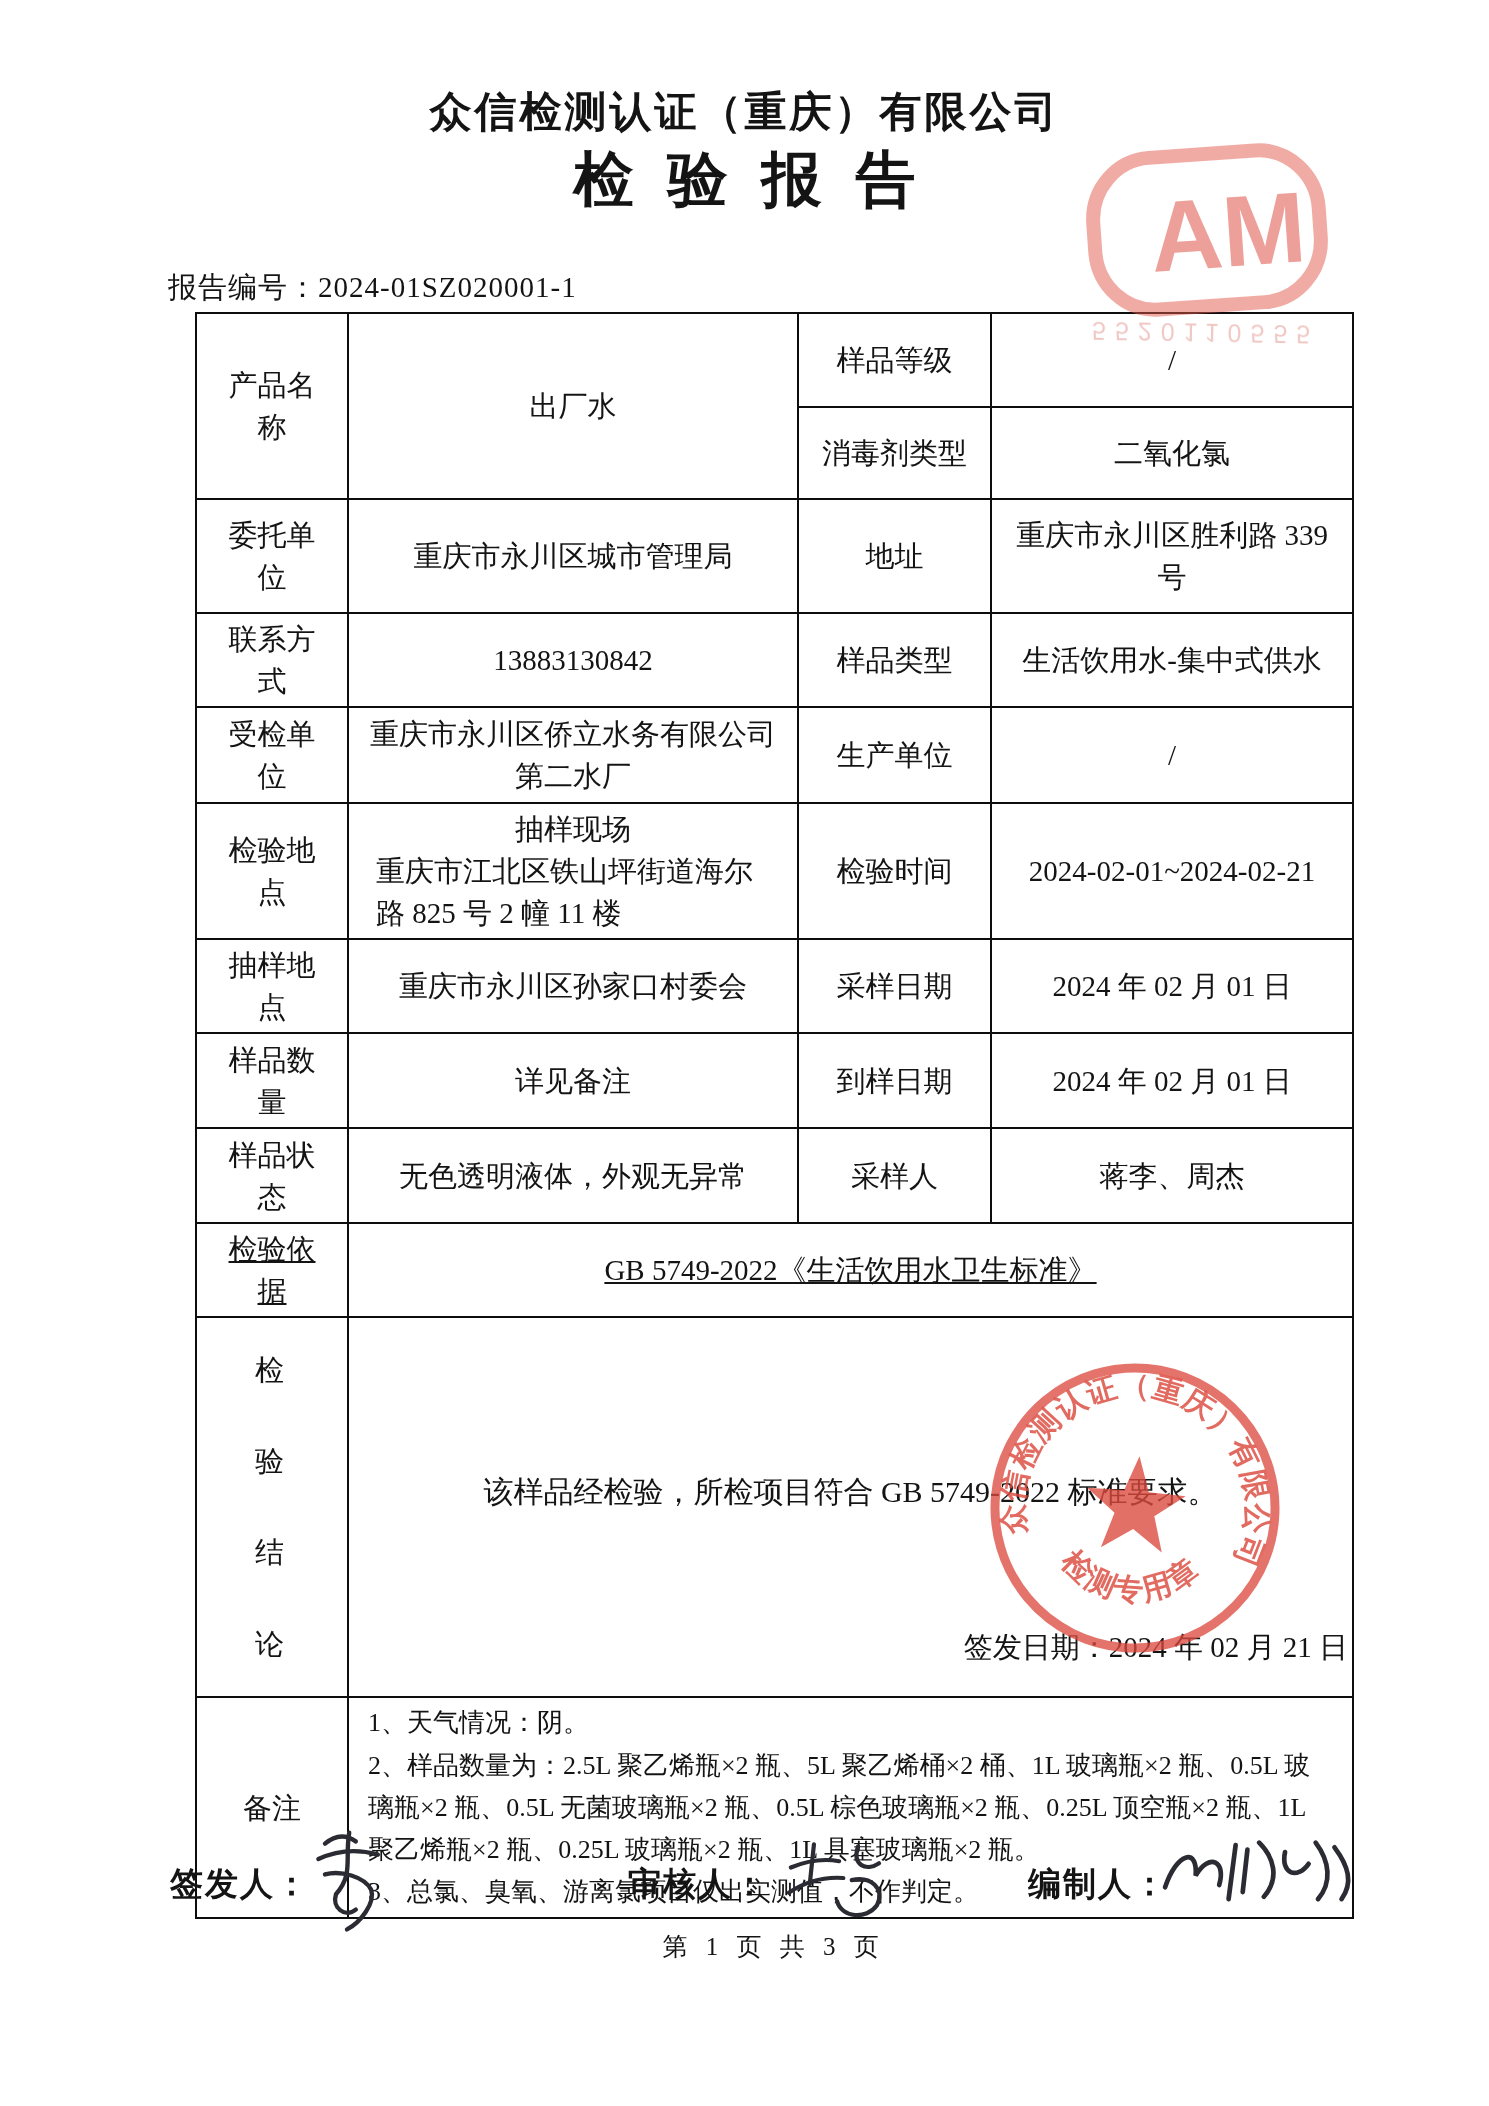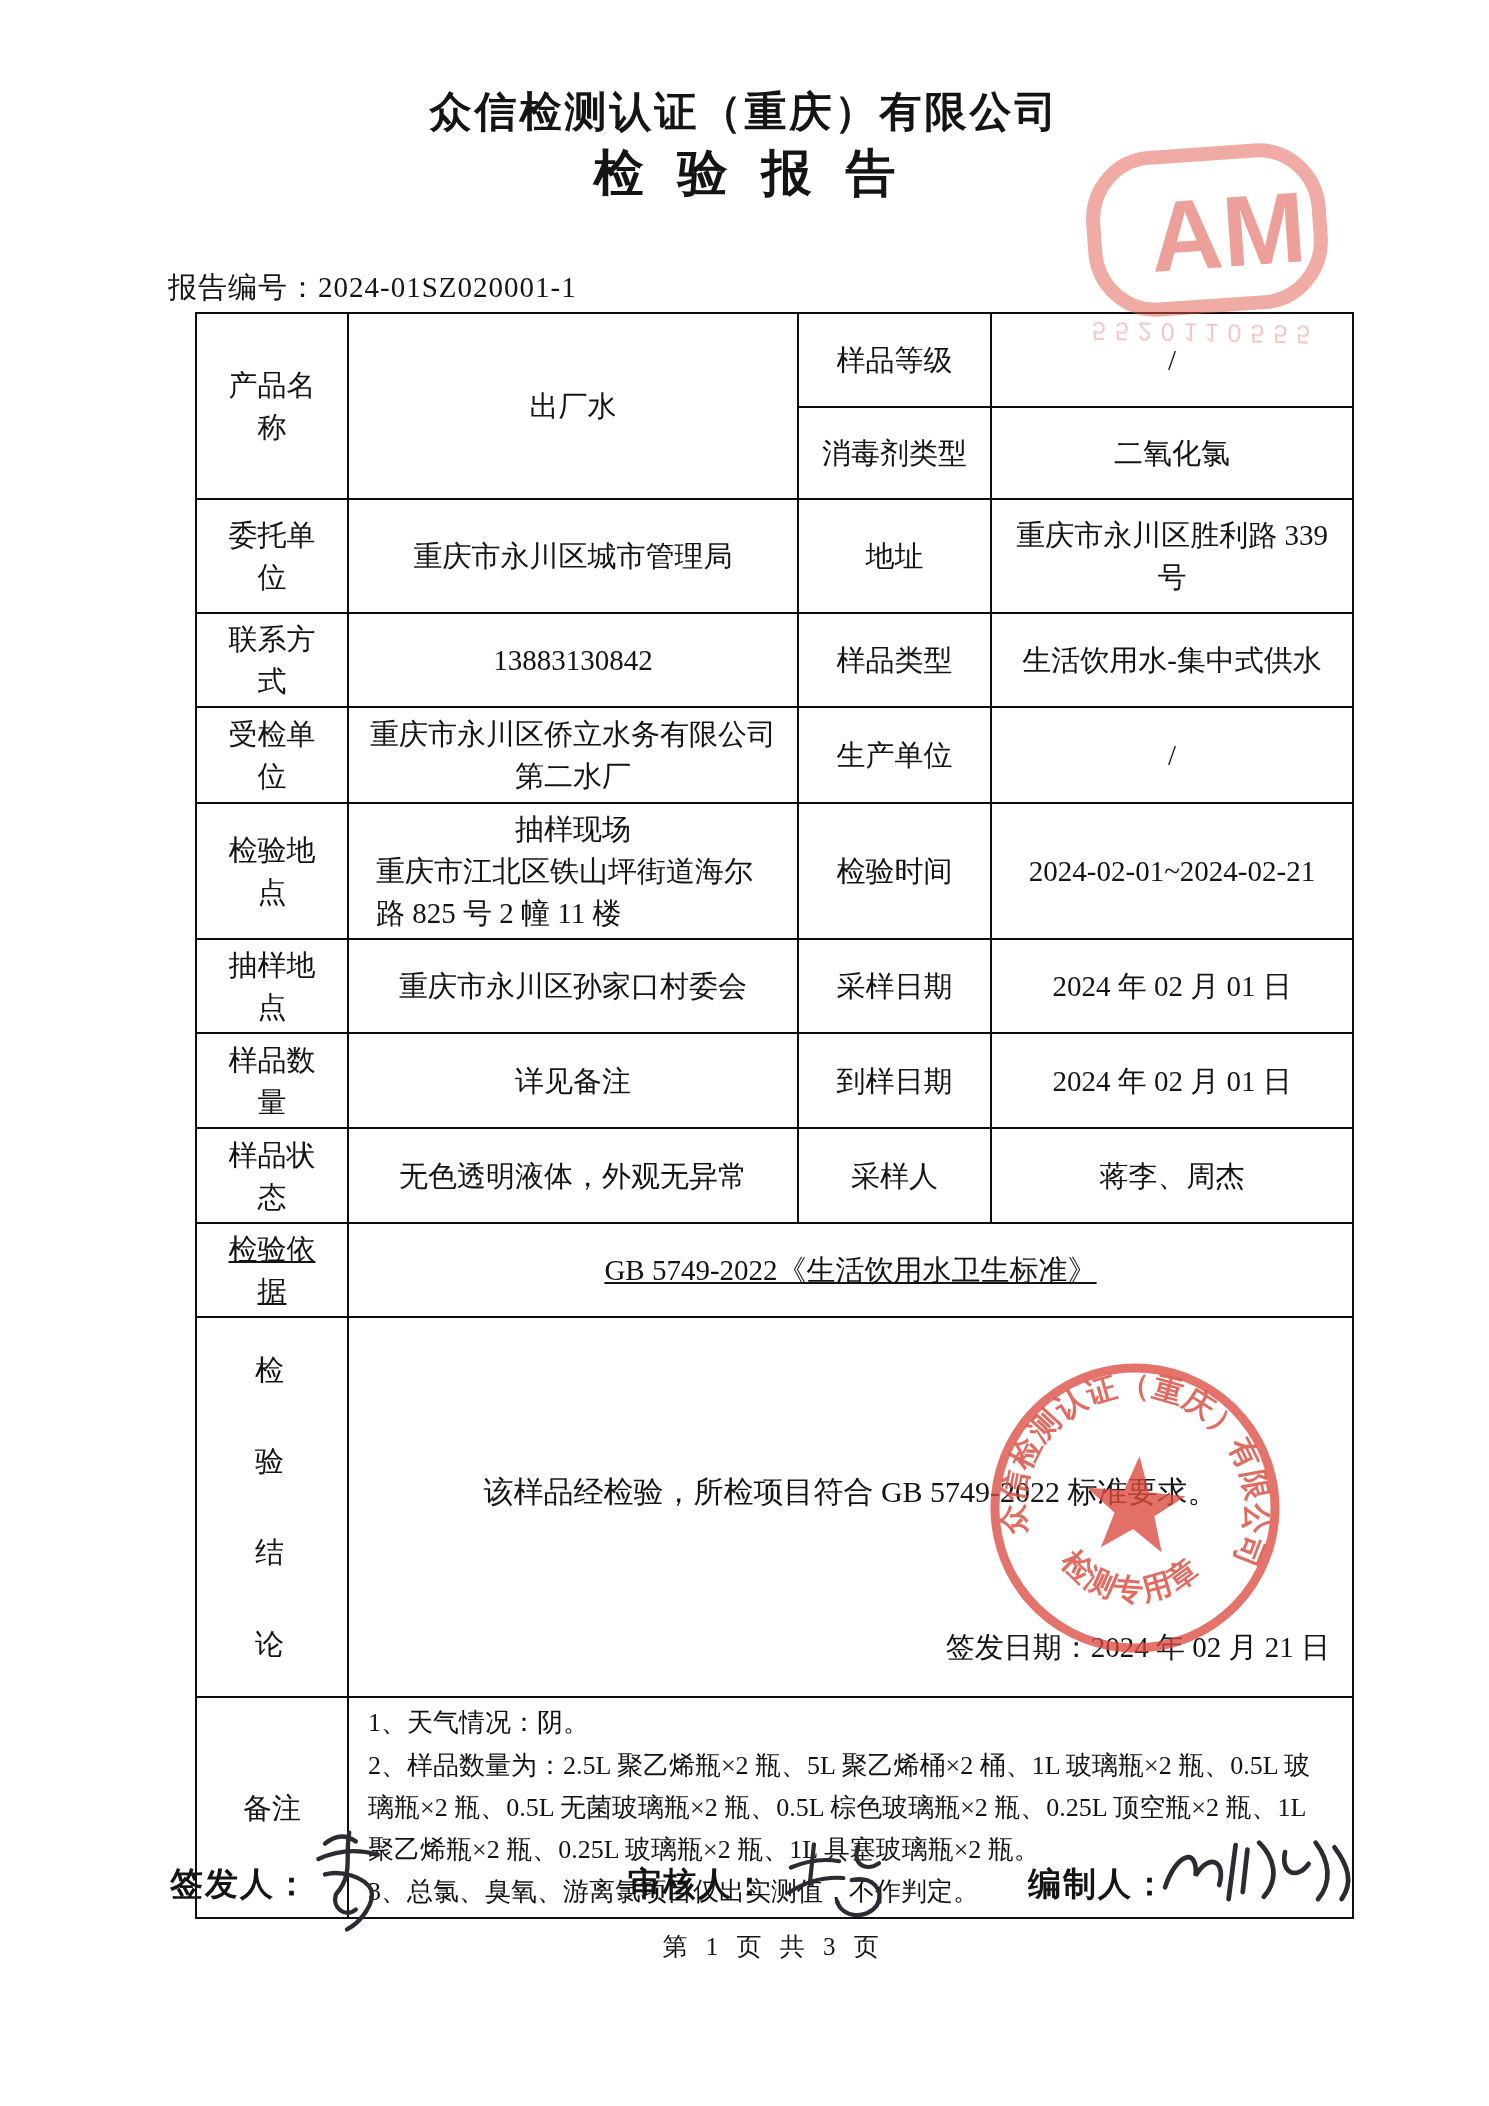--- a/index.html
+++ b/index.html
@@ -8,21 +8,21 @@
     font-family:"Liberation Serif","DejaVu Serif",serif; color:#141414;
     margin:0 auto; overflow:hidden;
   }
   
   .company-title{
     position:absolute; top:84px; left:0; width:100%; text-align:center;
     font-size:42px; font-weight:bold; letter-spacing:3px;
   }
   .report-title{
     position:absolute; top:140px; left:0; width:100%; text-align:center;
-    font-size:50px; font-weight:bold; letter-spacing:34px; text-indent:34px;
+    font-size:60px; font-weight:bold; letter-spacing:34px; text-indent:34px;
   }
   .report-no{
     position:absolute; top:268px; left:168px; font-size:29px; letter-spacing:1px;
   }
   
   .cma-stamp{ position:absolute; left:1082px; top:128px; z-index:6; }
   .stamp-residue{
     position:absolute; left:1092px; top:318px; width:260px; z-index:6;
     transform:rotate(181deg) scaleX(-1); opacity:.32; color:#cf5448;
     font-family:"Liberation Sans","DejaVu Sans",sans-serif;
@@ -48,21 +48,21 @@
   .loc-line2{text-align:left; padding:0 8px;}
   td.vlabel div{
     width:34px; margin:0 auto; line-height:3.15; font-size:29px;
     word-break:break-all; text-align:left;font-family:Liberation Serif, serif;
   }
   td.conclusion-cell{position:relative; padding:0;}
   .conclusion-text{
     position:absolute; left:0; right:0; top:152px; text-align:center; font-size:30px;
   }
   .sign-date{
-    position:absolute; right:22px; top:308px; font-size:29px;
+    position:absolute; right:4px; top:308px; font-size:29px;
   }
   td.remark-cell{text-align:left; vertical-align:middle; padding:10px 18px;}
   .remark-line{font-size:26px; line-height:1.62; text-align:left;}
   
   .seal{ position:absolute; left:980px; top:1353px; z-index:5; opacity:.9; }
   
   .sig-label{
     position:absolute; font-family:"Liberation Sans","DejaVu Sans",sans-serif;
     font-weight:bold; font-size:33px; top:1862px; z-index:2; letter-spacing:2px;
   }

